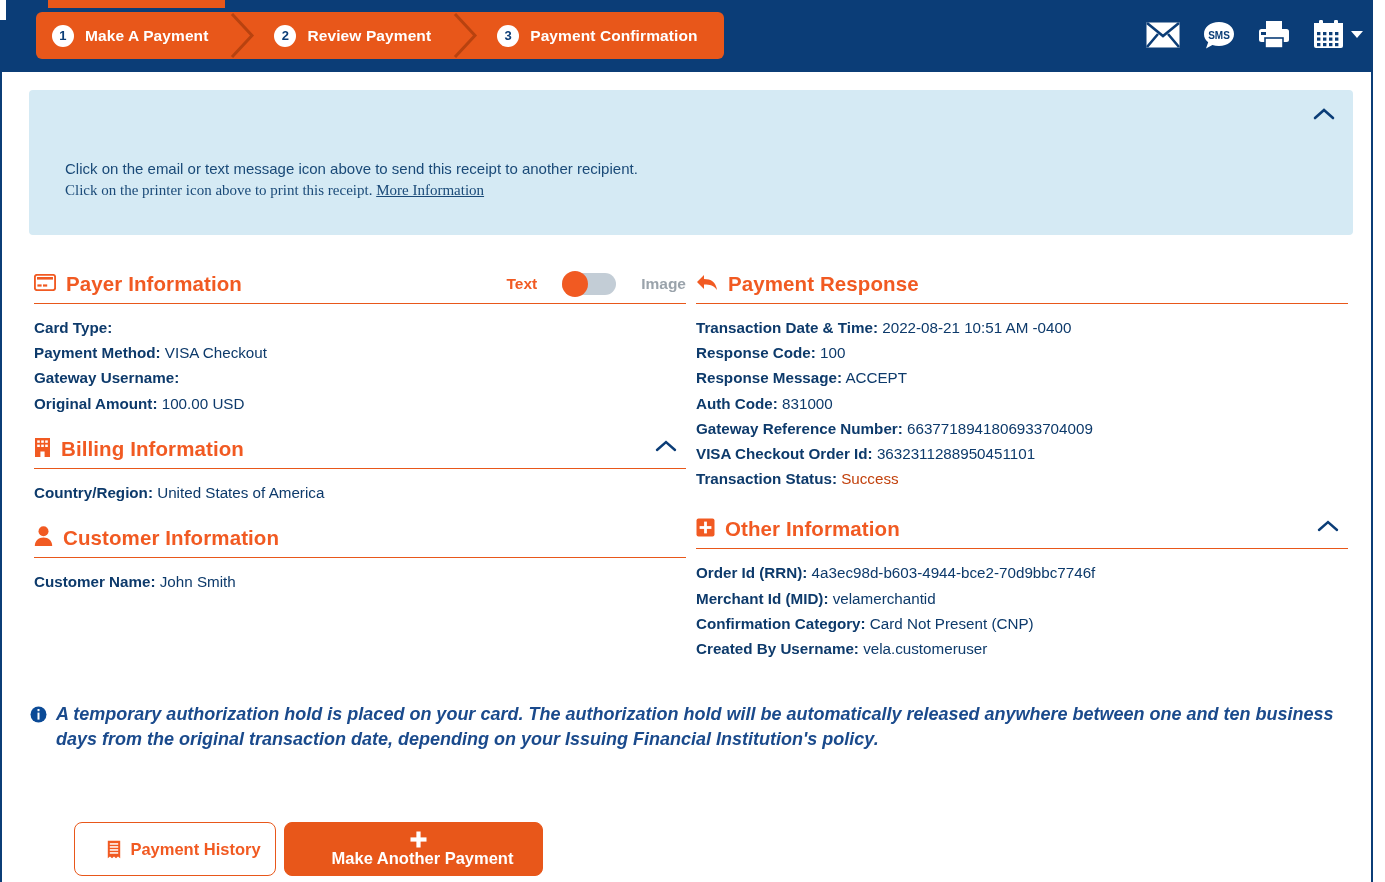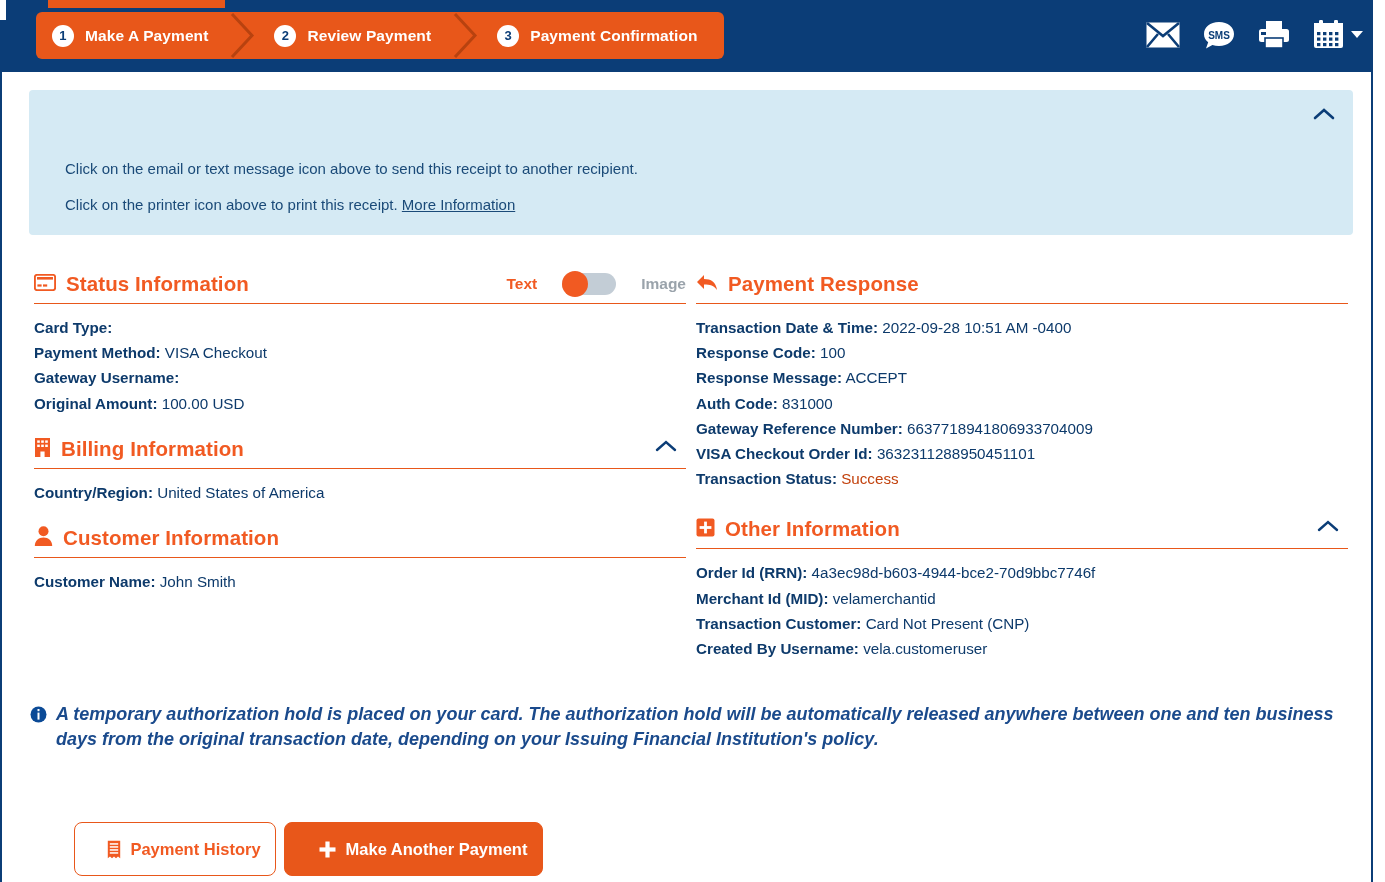--- a/index.html
+++ b/index.html
@@ -142,21 +142,21 @@
   }
   .info-banner .line {
     position: absolute;
     left: 36px;
     font-size: 15px;
     color: #1a4a78;
     white-space: nowrap;
   }
   .info-banner .l1 { top: 33px; }
   .info-banner .l2 { top: 70px; }
-  .info-banner .l3 { top: 106px; }
+  .info-banner .l3 { top: 92px; font-family: Liberation Serif, serif; }
   .more-info {
     color: #1a4a78;
     text-decoration: underline;
     cursor: pointer;
   }
   .banner-chevron {
     position: absolute;
     right: 15px; top: 14px;
     cursor: pointer;
   }
@@ -280,20 +280,21 @@
     width: 202px;
     background: #ffffff;
     border: 1.6px solid #e8571a;
     color: #f15a22;
   }
   .btn-solid {
     width: 259px;
     background: #e8571a;
     border: 1.6px solid #e8571a;
     color: #ffffff;
+    flex-direction: column;
   }
   .btn .bico { margin-right: 9px; display: flex; align-items: center; }
 </style>
 </head>
 <body>
 
 <div id="page">
 
   <div class="header">
     <div class="top-orange-stub"></div>
@@ -394,21 +395,21 @@
 
     <div class="sec-head">
       <span>
         <svg width="22" height="17" viewBox="0 0 22 17">
           <rect x="0.9" y="0.9" width="20.2" height="15.2" rx="2" fill="none" stroke="#f15a22" stroke-width="1.9"></rect>
           <rect x="3" y="3" width="16" height="2.6" fill="#f15a22"></rect>
           <rect x="3.4" y="10.4" width="4.2" height="2.2" fill="#f15a22"></rect>
           <rect x="9" y="10.4" width="4.2" height="2.2" fill="#f15a22"></rect>
         </svg>
       </span>
-      <span class="sec-title">Status Information</span>
+      <span class="sec-title">Payer Information</span>
       <div class="toggle-wrap">
         <span class="tg-label-on">Text</span>
         <div class="switch">
           <div class="knob"></div>
         </div>
         <span class="tg-label-off">Image</span>
       </div>
     </div>
     <div>
       <div class="kv">
@@ -480,21 +481,21 @@
       <span>
         <svg width="22" height="19" viewBox="0 0 22 19">
           <path d="M8 2 L8 6 C15 6 20 9 21 17 C18 12.6 14 11.6 8 11.6 L8 16 L1 9 Z" fill="#f15a22"></path>
         </svg>
       </span>
       <span class="sec-title">Payment Response</span>
     </div>
     <div>
       <div class="kv">
         <b>Transaction Date &amp; Time:</b>
-        <span class="val">2022-09-28 10:51 AM -0400</span>
+        <span class="val">2022-08-21 10:51 AM -0400</span>
       </div>
       <div class="kv">
         <b>Response Code:</b>
         <span class="val">100</span>
       </div>
       <div class="kv">
         <b>Response Message:</b>
         <span class="val">ACCEPT</span>
       </div>
       <div class="kv">
@@ -535,21 +536,21 @@
     <div>
       <div class="kv">
         <b>Order Id (RRN):</b>
         <span class="val">4a3ec98d-b603-4944-bce2-70d9bbc7746f</span>
       </div>
       <div class="kv">
         <b>Merchant Id (MID):</b>
         <span class="val">velamerchantid</span>
       </div>
       <div class="kv">
-        <b>Transaction Customer:</b>
+        <b>Confirmation Category:</b>
         <span class="val">Card Not Present (CNP)</span>
       </div>
       <div class="kv">
         <b>Created By Username:</b>
         <span class="val">vela.customeruser</span>
       </div>
     </div>
   </div>
 
   <div class="disclaimer">

